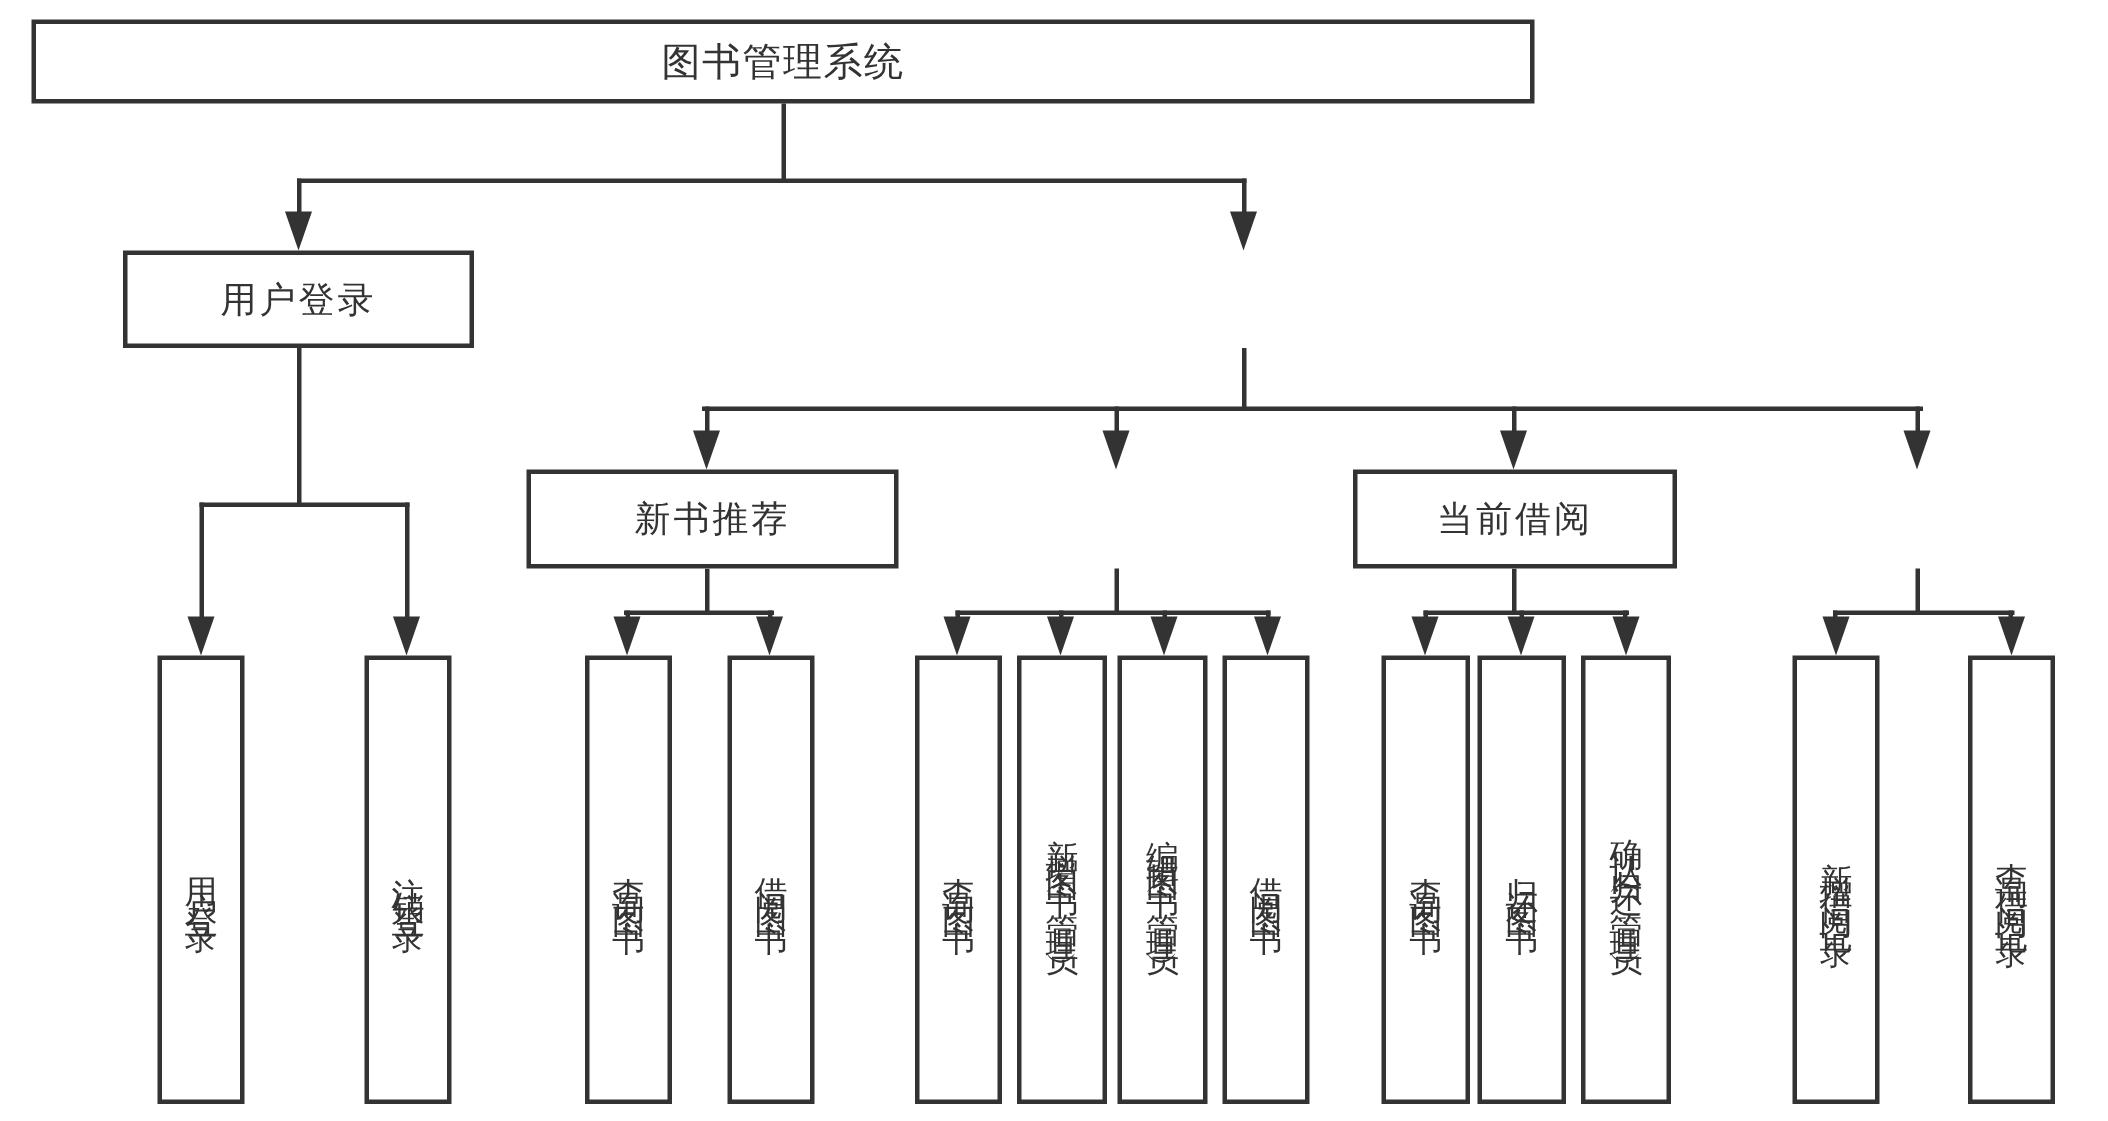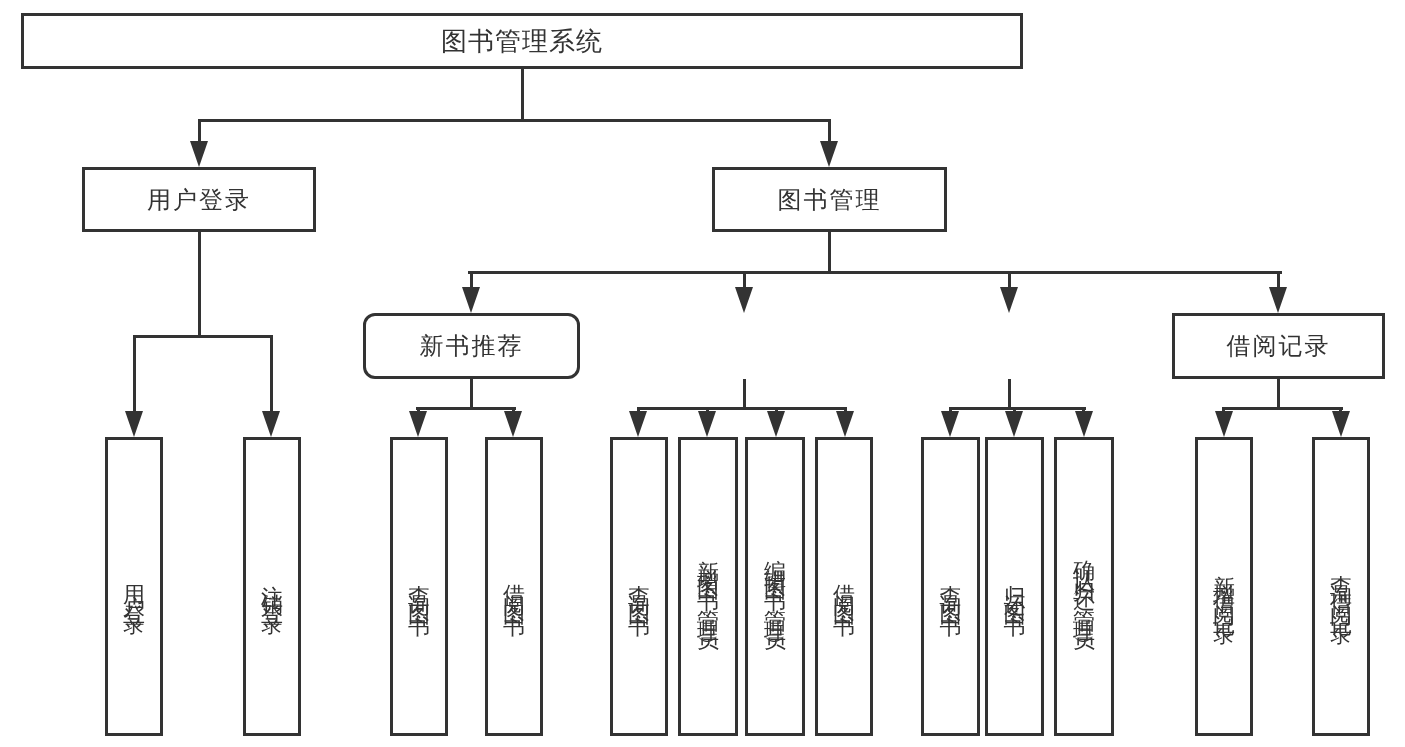--- a/index.html
+++ b/index.html
@@ -18,21 +18,21 @@
     top:437px;height:299px;display:flex;align-items:center;justify-content:center;}
   .vbox span{writing-mode:vertical-rl;text-orientation:mixed;font-size:22px;
     letter-spacing:10px;line-height:1;white-space:nowrap;}
   .ln{position:absolute;background:#333333;}
   .tri{position:absolute;width:0;height:0;border-left:9px solid transparent;
     border-right:9px solid transparent;border-top:26px solid #333333;}
   
   .root     {left:21px;  top:13px;  width:1002px;height:56px;}
   .b-login  {left:82px;  top:167px; width:234px; height:65px;}
   .b-mgmt   {left:712px; top:167px; width:235px; height:65px;}
-  .b-new    {left:363px; top:313px; width:217px; height:66px;border-radius:12px;}
+  .b-new    {left:351px; top:313px; width:248px; height:66px;}
   .b-borrow {left:636px; top:313px; width:217px; height:66px;}
   .b-current{left:902px; top:313px; width:216px; height:66px;}
   .b-record {left:1172px;top:313px; width:213px; height:66px;}
   
   .v1 {left:105px; width:58px;}
   .v2 {left:243px; width:58px;}
   .v3 {left:390px; width:58px;}
   .v4 {left:485px; width:58px;}
   .v5 {left:610px; width:58px;}
   .v6 {left:678px; width:60px;}
@@ -170,29 +170,26 @@
   <div class="tri tr-r1"></div>
   <div class="tri tr-r2"></div>
 
   <div class="box root">
     <span class="hlabel">图书管理系统</span>
   </div>
 
   <div class="box b-login">
     <span class="hlabel">用户登录</span>
   </div>
-  <div class="box b-mgmt">
-    <span class="hlabel">图书管理</span>
-  </div>
 
   <div class="box b-new">
     <span class="hlabel">新书推荐</span>
   </div>
-  <div class="box b-record">
-    <span class="hlabel">借阅记录</span>
+  <div class="box b-current">
+    <span class="hlabel">当前借阅</span>
   </div>
 
   <div class="vbox v1">
     <span>用户登录</span>
   </div>
   <div class="vbox v2">
     <span>注销登录</span>
   </div>
   <div class="vbox v3">
     <span>查询图书</span>

